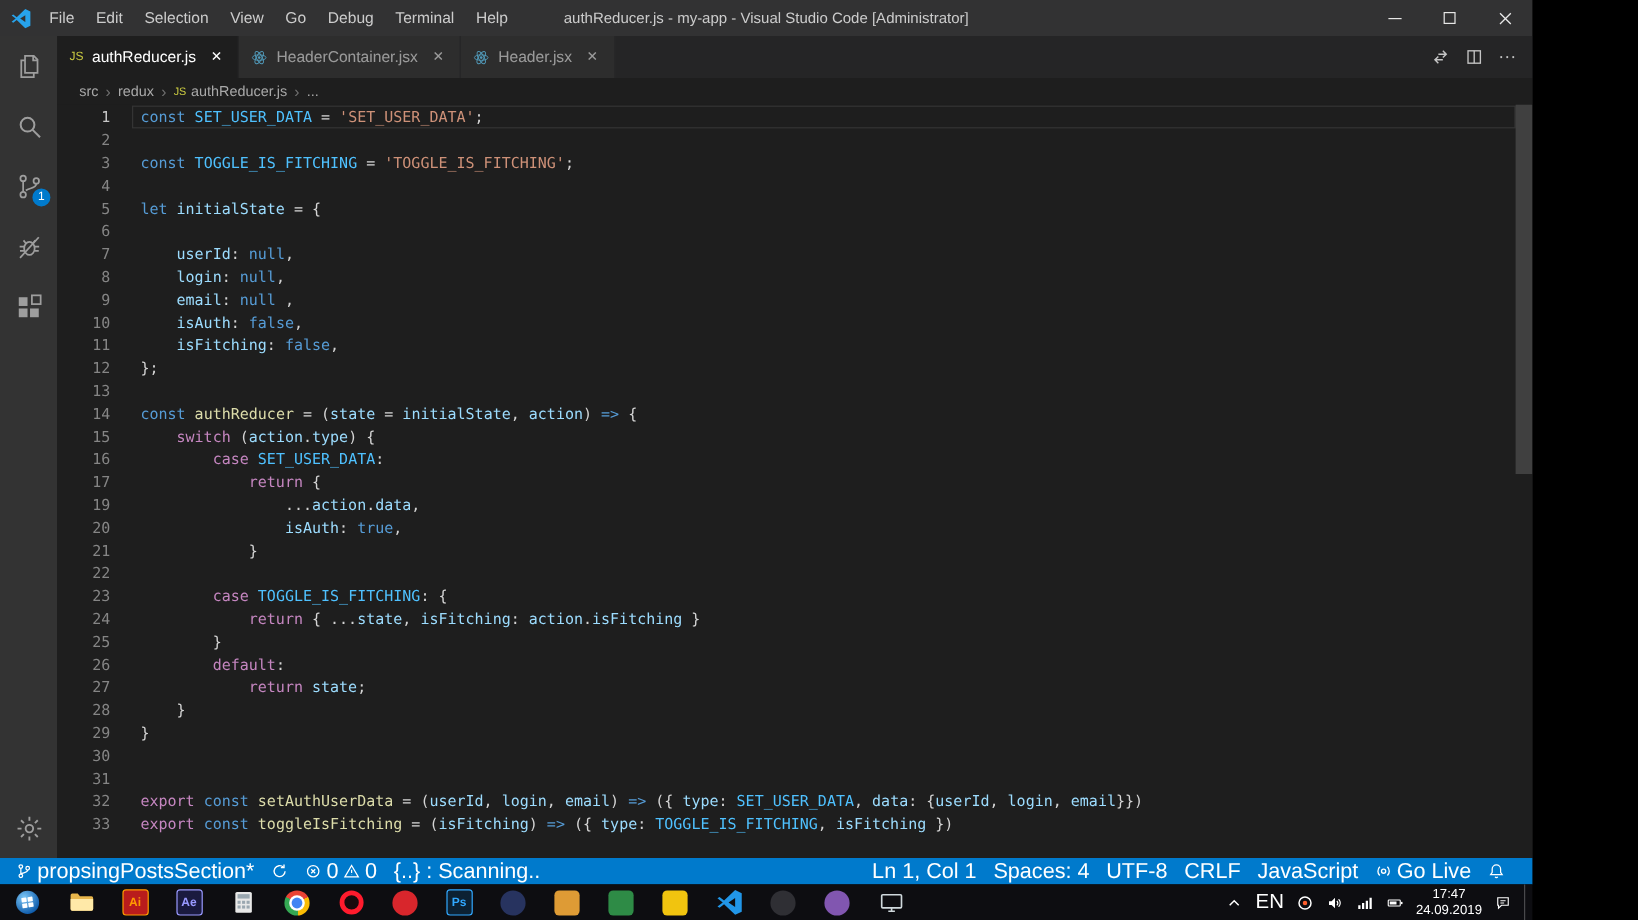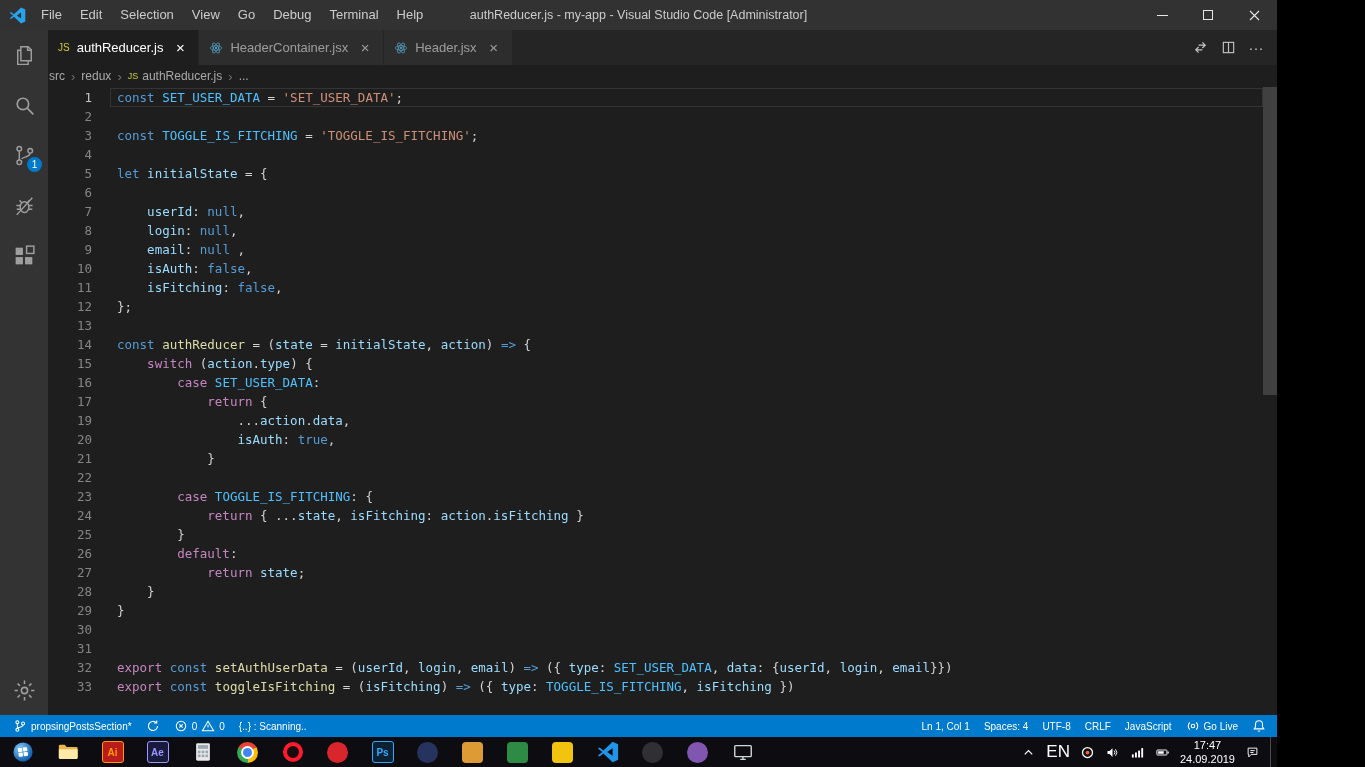--- a/index.html
+++ b/index.html
@@ -37,43 +37,43 @@
   .tab.active { background:#1e1e1e; color:#ffffff; }
   .tab-icon { display:flex; align-items:center; }
   .tab-icon svg { width:14px; height:14px; display:block; }
   .jsbadge { color:#cbcb41; font-weight:normal; font-size:10px; letter-spacing:0; }
   .tab-close { font-size:15px; width:16px; text-align:center; margin-left:2px; }
   .tab-actions { margin-left:auto; display:flex; align-items:center; gap:2px; padding-right:8px; }
   .tab-action { width:26px; height:26px; display:flex; align-items:center; justify-content:center; color:#c5c5c5; font-size:15px; }
   .tab-action svg { width:15px; height:15px; display:block; }
 
   
-  .breadcrumbs { height:22px; background:#1e1e1e; display:flex; align-items:center; font-size:12px; color:#a9a9a9; flex:none; }
+  .breadcrumbs { height:22px; background:#1e1e1e; display:flex; align-items:center; padding-left:17px; font-size:12px; color:#a9a9a9; flex:none; }
   .bc-item { display:flex; align-items:center; gap:4px; padding:0 1px; }
   .bc-sep { color:#707070; margin:0 5px; font-size:13px; }
   .bc-item .jsbadge { font-size:9px; }
 
   
   .editor { flex:1; position:relative; background:#1e1e1e; overflow:hidden; padding-top:1px; }
   .code-line { display:flex; height:19px; align-items:center; font-family:"DejaVu Sans Mono","Liberation Mono",monospace; font-size:12.5px; white-space:pre; position:relative; }
   .line-num { width:44px; text-align:right; color:#858585; flex:none; }
   .line-code { margin-left:25px; flex:1; }
   .code-line.current .line-num { color:#c6c6c6; }
   .code-line.current::after { content:''; position:absolute; left:62px; right:14px; top:0; bottom:0; border:1px solid rgba(255,255,255,.10); pointer-events:none; }
   .tok-k { color:var(--tok-k); } .tok-c { color:var(--tok-c); } .tok-v { color:var(--tok-v); }
   .tok-C { color:var(--tok-C); } .tok-f { color:var(--tok-f); } .tok-s { color:var(--tok-s); }
   .tok-w { color:var(--tok-w); }
   .editor-scrollbar { position:absolute; right:0; top:0; bottom:0; width:14px; }
   .editor-scrollbar .thumb { position:absolute; top:0; right:0; width:14px; height:308px; background:rgba(121,121,121,.38); }
 
   
-  .statusbar { height:22px; background:var(--status-bg,#007acc); color:#fff; display:flex; align-items:center; justify-content:space-between; font-size:10px; flex:none; }
+  .statusbar { height:22px; background:var(--status-bg,#007acc); color:#fff; display:flex; align-items:center; justify-content:space-between; font-size:18px; flex:none; }
   .sb-left, .sb-right { display:flex; align-items:center; height:100%; }
   .sb-left { padding-left:6px; }
-  .sb-right { padding-right:4px; }
+  .sb-right { padding-right:16px; }
   .sb-item { display:flex; align-items:center; gap:4px; padding:0 7px; height:100%; white-space:nowrap; }
   .sb-ico { display:flex; align-items:center; }
   .sb-ico svg { width:14px; height:14px; display:block; }
 
   
   .taskbar { height:30px; background:#0d0d11; display:flex; align-items:center; flex:none; }
   .task-start, .task-app { width:45px; height:30px; display:flex; align-items:center; justify-content:center; flex:none; }
   .app-ico { width:22px; height:22px; display:flex; align-items:center; justify-content:center; position:relative; }
   .app-ico svg { width:22px; height:22px; display:block; }
   .adobe { border-radius:3px; font-size:10px; font-weight:bold; width:22px; height:22px; display:flex; align-items:center; justify-content:center; }

